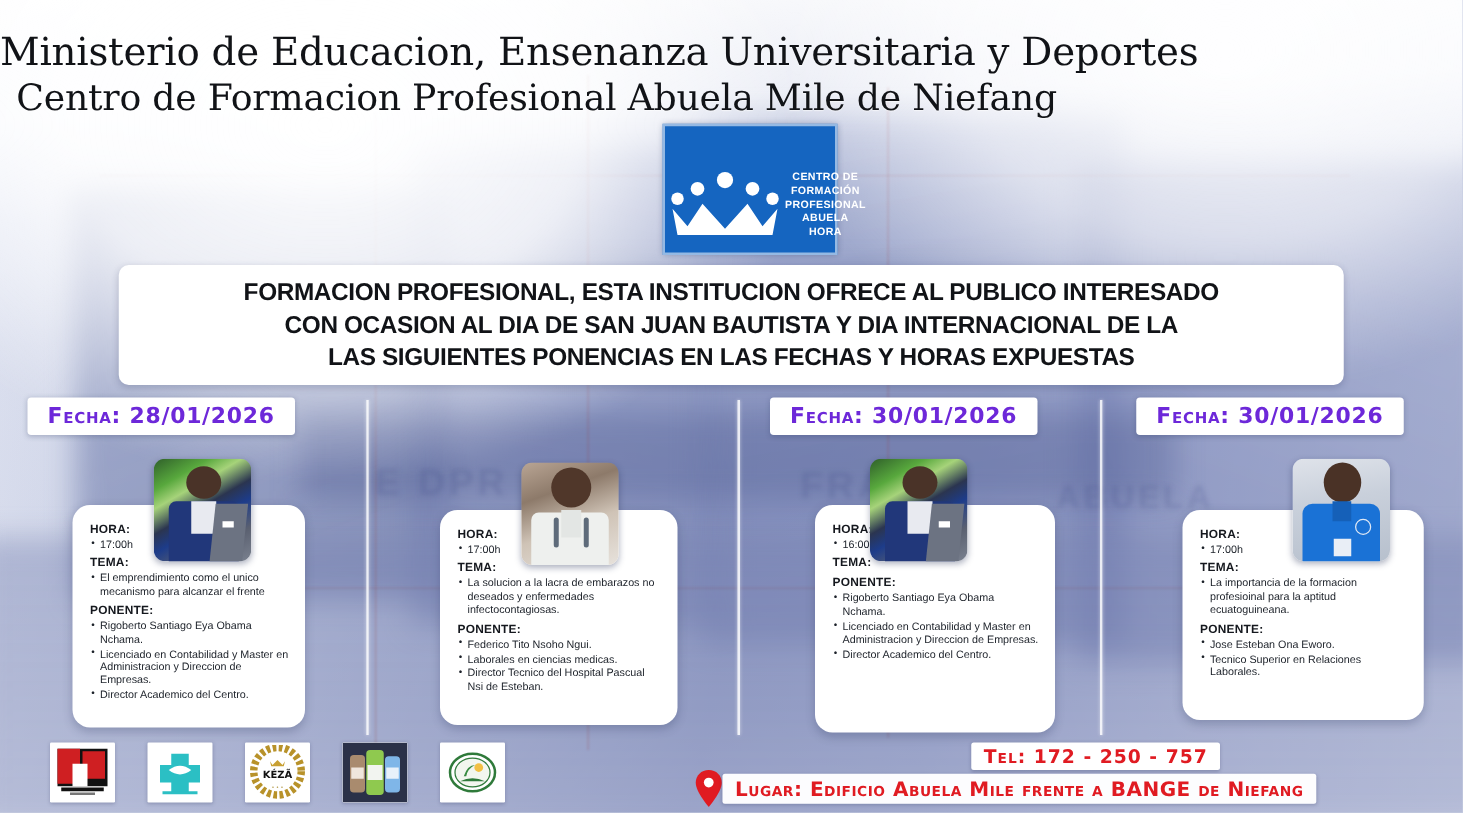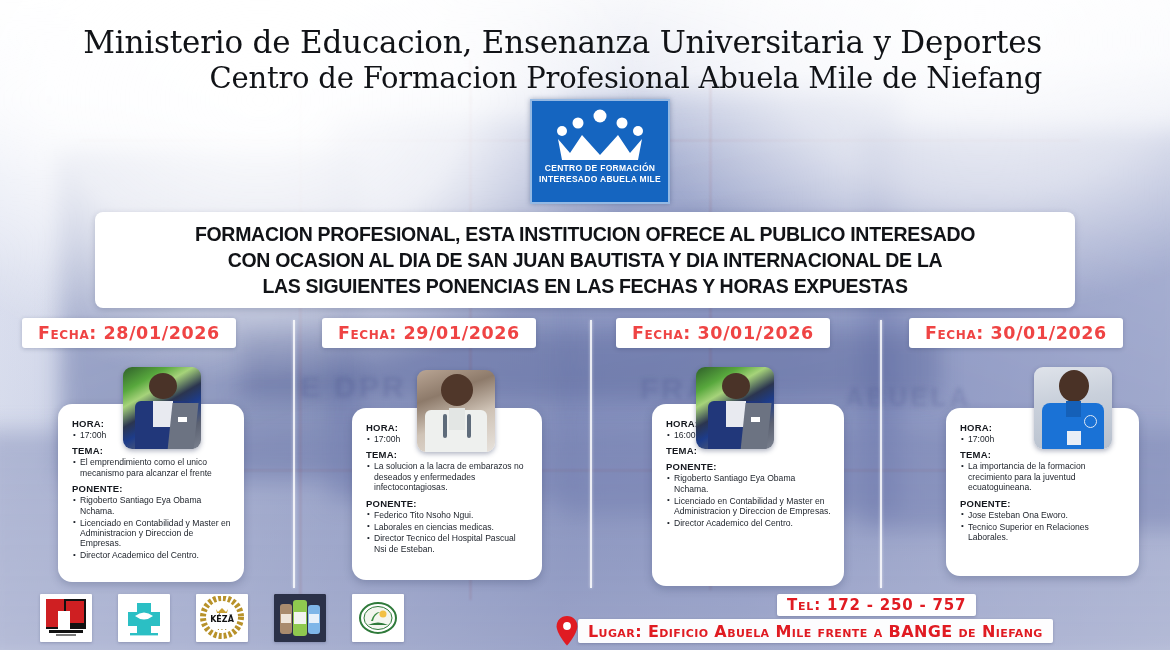--- a/index.html
+++ b/index.html
@@ -47,41 +47,41 @@
   }
   .ghost-a { left: 300px; top: 370px; font-size: 30px; }
   .ghost-b { left: 640px; top: 372px; font-size: 30px; }
   .ghost-c { left: 845px; top: 382px; font-size: 26px; }
   .bg-line-v { position: absolute; width: 1px; background: rgba(150,60,70,0.28); filter: blur(1px); }
   .bg-line-h { position: absolute; height: 1px; background: rgba(150,60,70,0.20); filter: blur(1px); }
 
   
   .header {
     position: absolute; left: 0; top: 24px; width: 1042px;
-    text-align: right; z-index: 5;
+    text-align: left; z-index: 5;
   }
   .header .line {
     font-family: "DejaVu Serif", serif;
     color: #111317;
     font-size: 31px;
     line-height: 36px;
     letter-spacing: -0.2px;
     white-space: nowrap;
     text-shadow: 0 1px 1px rgba(255,255,255,0.6);
   }
-  .header .line2 { font-size: 29px; }
+  .header .line2 { font-size: 29px; margin-left: 13px; }
 
   
   .logo {
     position: absolute; left: 530px; top: 99px; width: 140px; height: 105px;
     background: #1565c0; z-index: 6;
     border: 2px solid rgba(255,255,255,0.55);
     box-shadow: 0 0 5px rgba(20,40,90,0.35);
-    display: flex; flex-direction: column; align-items: center; justify-content: flex-start;
-    padding-top: 8px;
+    display: flex; flex-direction: row; align-items: center; justify-content: flex-start;
+    padding-top: 22px;
   }
   .logo svg { display: block; }
   .logo .logo-text {
     color: #ffffff; font-size: 8.5px; font-weight: bold;
     text-align: center; line-height: 11px; letter-spacing: 0.3px; margin-top: 2px;
   }
 
   
   .banner {
     position: absolute; left: 95px; top: 212px; width: 980px; height: 96px;
@@ -114,21 +114,21 @@
 
   .date-chip {
     position: absolute; top: 6px; height: 30px;
     background: #ffffff; border-radius: 3px;
     display: flex; align-items: center; justify-content: center;
     box-shadow: 0 1px 4px rgba(40,50,90,0.25);
     padding: 0 16px;
   }
   .date-chip span {
     font-family: "DejaVu Sans", sans-serif;
-    font-size: 17.5px; font-weight: bold; color: #ef4444;
+    font-size: 17.5px; font-weight: bold; color: #6d28d9;
     font-variant: small-caps; letter-spacing: 0.6px; white-space: nowrap;
   }
   .col-0 .date-chip { left: 22px; }
   .col-1 .date-chip { left: 25px; }
   .col-2 .date-chip { left: 22px; }
   .col-3 .date-chip { left: 25px; }
 
   
   .portrait {
     position: absolute; width: 78px; height: 82px; border-radius: 9px;
@@ -235,21 +235,21 @@
         <circle cx="48" cy="7" r="6.5" fill="#ffffff"></circle>
         <circle cx="26" cy="14" r="5.5" fill="#ffffff"></circle>
         <circle cx="70" cy="14" r="5.5" fill="#ffffff"></circle>
         <circle cx="10" cy="22" r="5" fill="#ffffff"></circle>
         <circle cx="86" cy="22" r="5" fill="#ffffff"></circle>
         <path d="M6 30 L18 44 L30 26 L48 46 L66 26 L78 44 L90 30 L86 51 L10 51 Z" fill="#ffffff"></path>
       </svg>
     </span>
     <div class="logo-text">
       <div>CENTRO DE FORMACIÓN</div>
-      <div>INTERESADO ABUELA MILE</div>
+      <div>PROFESIONAL ABUELA HORA</div>
     </div>
   </div>
 
   <div class="banner">
     <div class="bline">FORMACION PROFESIONAL, ESTA INSTITUCION OFRECE AL PUBLICO INTERESADO</div>
     <div class="bline">CON OCASION AL DIA DE SAN JUAN BAUTISTA Y DIA INTERNACIONAL DE LA</div>
     <div class="bline">LAS SIGUIENTES PONENCIAS EN LAS FECHAS Y HORAS EXPUESTAS</div>
   </div>
 
   <div class="columns">
@@ -281,23 +281,20 @@
         <div class="lbl">PONENTE:</div>
         <ul class="bullets">
           <li>Rigoberto Santiago Eya Obama Nchama.</li>
           <li>Licenciado en Contabilidad y Master en Administracion y Direccion de Empresas.</li>
           <li>Director Academico del Centro.</li>
         </ul>
       </div>
     </div>
 
     <div class="col col-1">
-      <div class="date-chip">
-        <span>Fecha: 29/01/2026</span>
-      </div>
       <div class="portrait">
         <div class="p-inner" style="background:linear-gradient(160deg,#b9a594 0%,#8d7a6a 30%,#cfc3b6 60%,#e7e2dc 100%);"></div>
         <div style="position:absolute;left:24px;top:4px;width:32px;height:32px;border-radius:50%;background:#50372a;"></div>
         <div style="position:absolute;left:8px;top:40px;width:62px;height:44px;background:#eef0ee;border-radius:6px 6px 0 0;"></div>
         <div style="position:absolute;left:32px;top:38px;width:16px;height:22px;background:#e3e6e4;"></div>
         <div style="position:absolute;left:26px;top:44px;width:4px;height:24px;background:#5e6b7a;border-radius:2px;"></div>
         <div style="position:absolute;left:50px;top:44px;width:4px;height:24px;background:#5e6b7a;border-radius:2px;"></div>
       </div>
       <div class="infocard">
         <div class="lbl">HORA:</div>
@@ -356,21 +353,21 @@
         <div style="position:absolute;left:50px;top:48px;width:13px;height:13px;border-radius:50%;border:1.5px solid #dfe8f5;"></div>
         <div style="position:absolute;left:33px;top:64px;width:14px;height:14px;background:#e9eef6;"></div>
       </div>
       <div class="infocard">
         <div class="lbl">HORA:</div>
         <ul class="bullets">
           <li class="hora-val">17:00h</li>
         </ul>
         <div class="lbl">TEMA:</div>
         <ul class="bullets">
-          <li>La importancia de la formacion crecimiento para la juventud ecuatoguineana.</li>
+          <li>La importancia de la formacion profesioinal para la aptitud ecuatoguineana.</li>
         </ul>
         <div class="lbl">PONENTE:</div>
         <ul class="bullets">
           <li>Jose Esteban Ona Eworo.</li>
           <li>Tecnico Superior en Relaciones Laborales.</li>
         </ul>
       </div>
     </div>
   </div>
 

